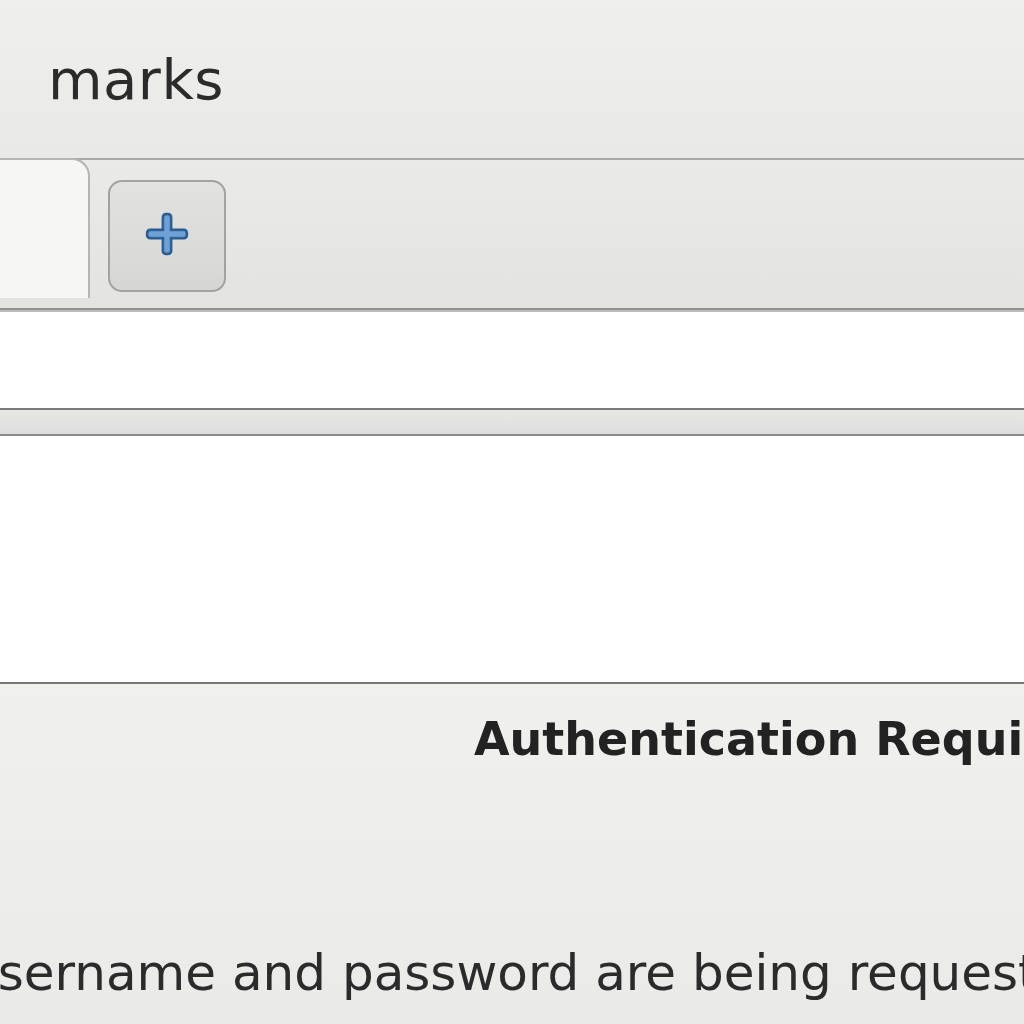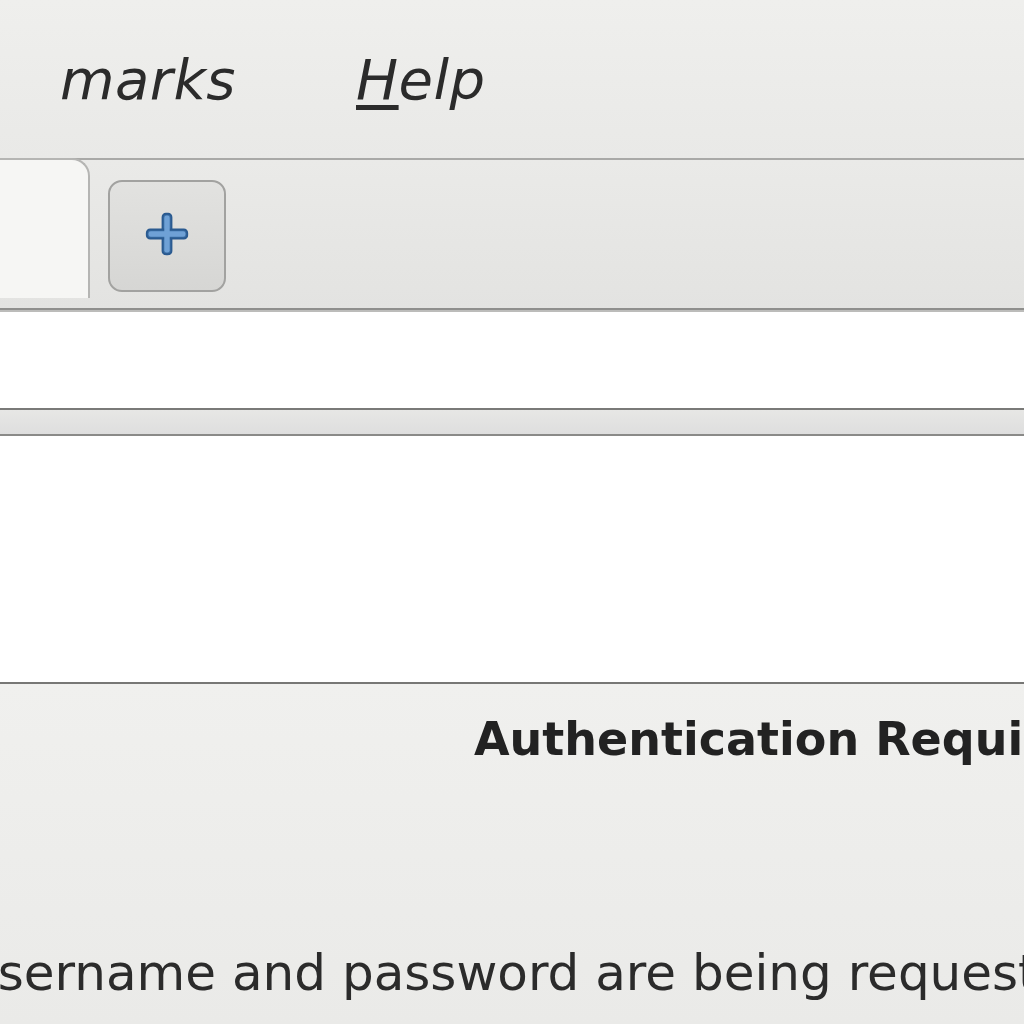--- a/index.html
+++ b/index.html
@@ -19,24 +19,23 @@
     background: linear-gradient(#efefed, #e9e9e7);
     border-bottom: 2px solid #a9a9a7;
     display: flex;
     align-items: center;
     padding-left: 0;
     white-space: nowrap;
   }
   .menu-item {
     font-size: 56px;
     color: #2b2b2b;
-    padding: 0 60px;
+    padding: 0 48px;
     cursor: default;
     letter-spacing: 0.5px;
-    font-style: italic;
   }
   .menu-item .ul { text-decoration: underline; text-underline-offset: 6px; }
 
   
   .tabstrip {
     position: absolute;
     left: 0; right: 0;
     top: 160px;
     height: 150px;
     background: linear-gradient(#eaeae8, #e3e3e1);
@@ -135,23 +134,20 @@
     transform: translateX(-74px);
   }
 </style>
 </head>
 <body>
 
 <div class="menubar">
   <span class="menu-item">
     <span></span><span class="ul"></span><span>marks</span>
   </span>
-  <span class="menu-item">
-    <span></span><span class="ul">H</span><span>elp</span>
-  </span>
 </div>
 
 <div class="tabstrip">
   <div class="active-tab-stub"></div>
   <div class="newtab-btn">
     <span>
       <svg viewBox="0 0 24 24">
         <rect x="10" y="3" width="4" height="18" rx="1.5" fill="#3b6ea5" stroke="#2a5a90" stroke-width="0.8"></rect>
         <rect x="3" y="10" width="18" height="4" rx="1.5" fill="#3b6ea5" stroke="#2a5a90" stroke-width="0.8"></rect>
         <rect x="10.8" y="3.8" width="2.4" height="16.4" rx="1" fill="#6fa1d6"></rect>

